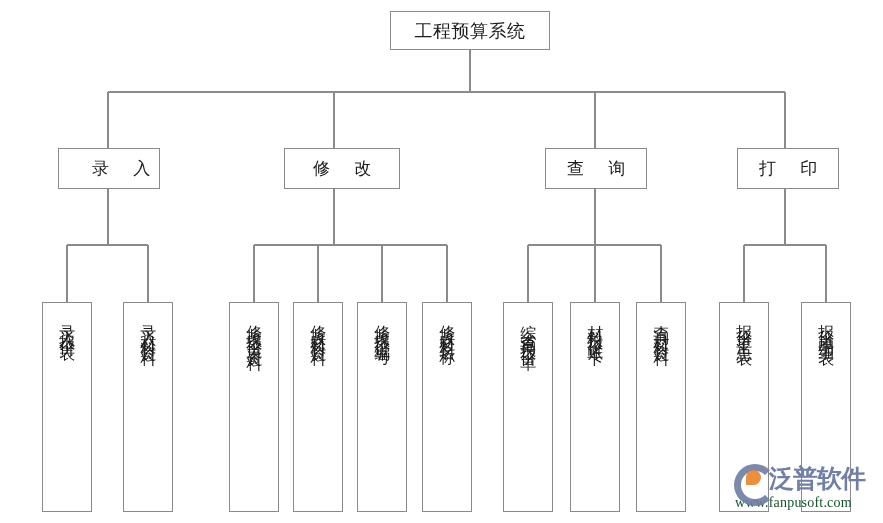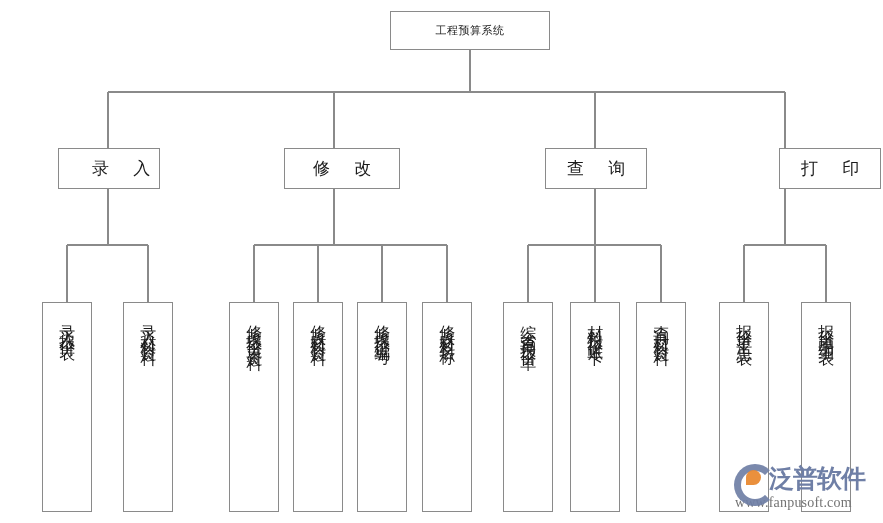--- a/index.html
+++ b/index.html
@@ -42,21 +42,21 @@
     background: #ffffff;
     border: 1.4px solid #8a8a8a;
     display: flex;
     align-items: center;
     justify-content: center;
     color: #1b1b1b;
   }
 
   
   .node.root {
-    font-size: 11px;
+    font-size: 18px;
     letter-spacing: 0.5px;
     white-space: nowrap;
     text-align: center;
   }
 
   
   .node.level2 {
     font-size: 17px;
     letter-spacing: 10px;
     text-indent: 10px;   
@@ -127,21 +127,21 @@
     font-size: 25px;
     font-weight: bold;
     color: #6f7fa6;
     letter-spacing: -1px;
     line-height: 1;
     white-space: nowrap;
   }
   #watermark .wm-url {
     font-family: "Liberation Serif", serif;
     font-size: 14px;
-    color: #737373;
+    color: #14532d;
     letter-spacing: .2px;
     text-align: left;
     margin-top: -2px;
     margin-left: 2px;
     white-space: nowrap;
   }
 </style>
 </head>
 <body>
 
@@ -191,21 +191,21 @@
   </div>
 
   <div class="node level2" style="left:284px; top:148px; width:116px; height:41px;">
     <span>修 改</span>
   </div>
 
   <div class="node level2" style="left:545px; top:148px; width:102px; height:41px;">
     <span>查 询</span>
   </div>
 
-  <div class="node level2" style="left:779px; top:148px; width:102px; height:41px;">
+  <div class="node level2" style="left:737px; top:148px; width:102px; height:41px;">
     <span>打 印</span>
   </div>
 
   <div class="node leaf" style="left:42px; top:302px; width:50px; height:210px;">
     <span class="vtext">录入报价表</span>
   </div>
   <div class="node leaf" style="left:123px; top:302px; width:50px; height:210px;">
     <span class="vtext">录入材料资料</span>
   </div>
 

